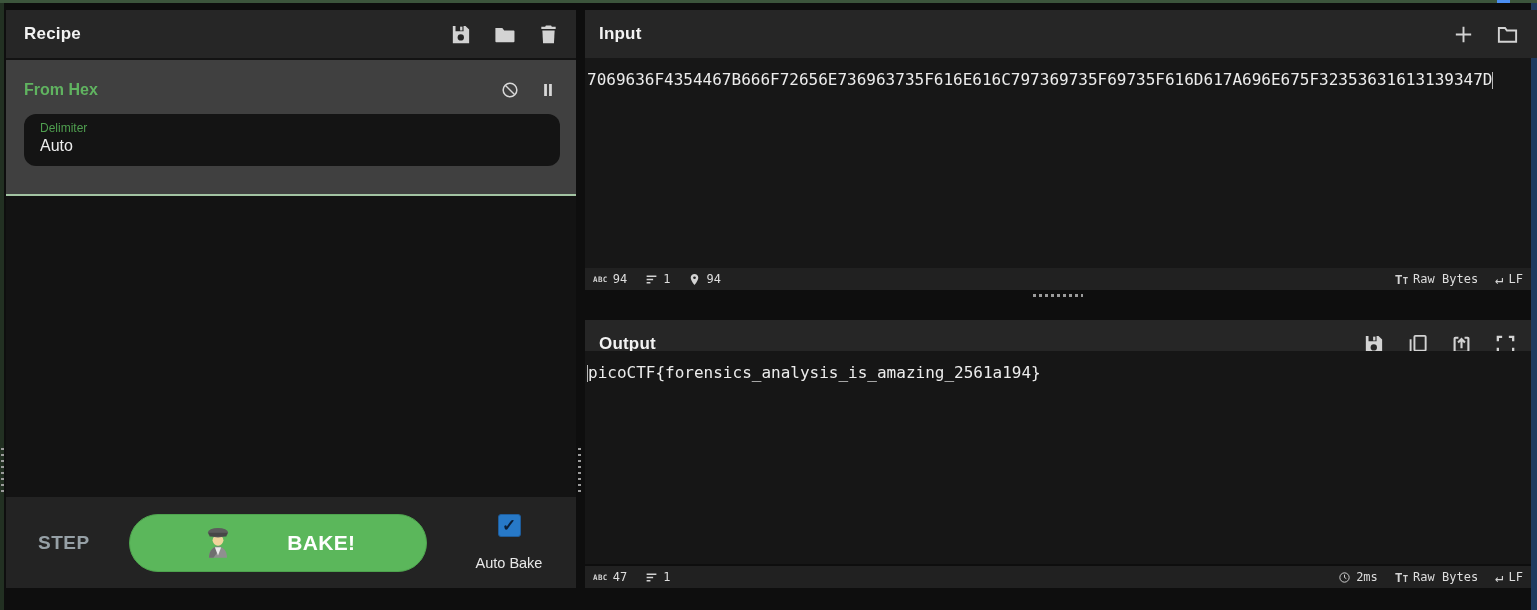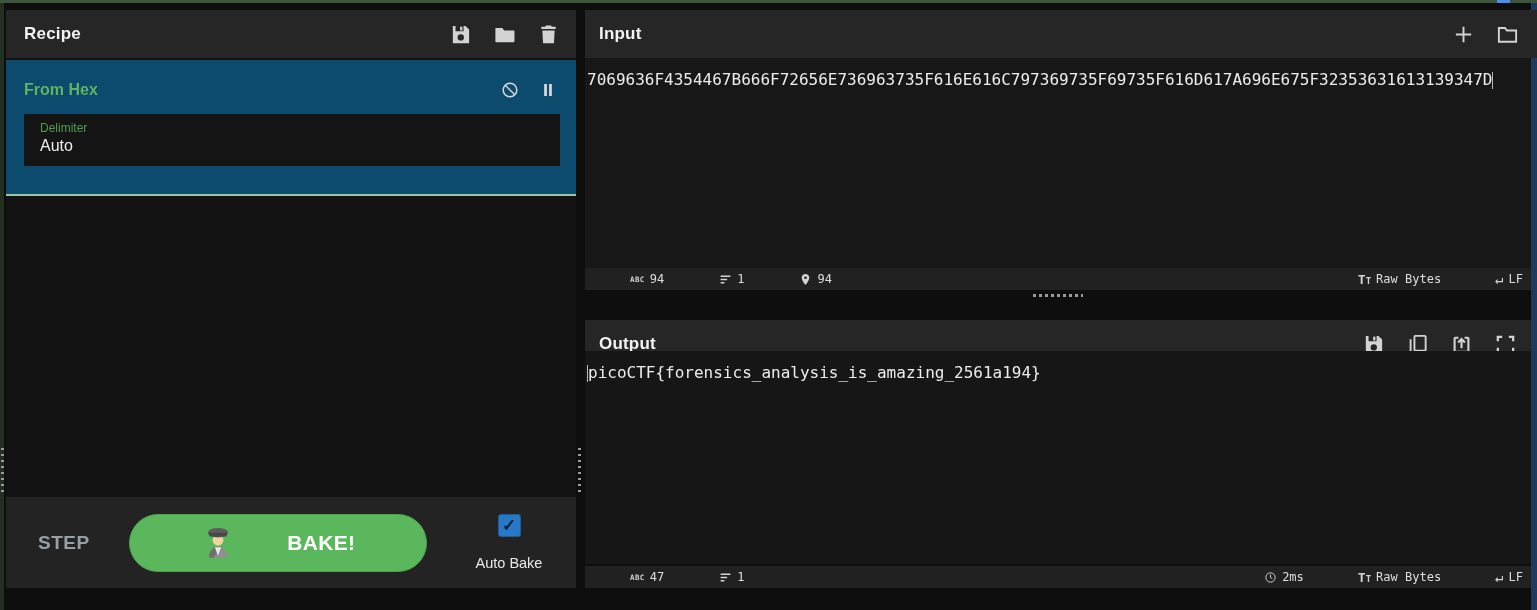--- a/index.html
+++ b/index.html
@@ -16,28 +16,28 @@
   
   .pane-header{position:absolute;height:48px;background:#262626;display:flex;align-items:center;justify-content:center;}
   .pane-title{font-size:17px;font-weight:bold;color:#f2f2f2;letter-spacing:.2px;}
   .hicons{margin-left:auto;display:flex;align-items:center;gap:21px;color:#d3d3d3;}
   .hicons .icon{width:23px;height:23px;display:inline-flex;cursor:pointer;}
   .hicons .icon svg{width:100%;height:100%;}
 
   
   .recipe-header{left:6px;top:10px;width:570px;padding:0 16px 0 18px;}
   .oplist{position:absolute;left:6px;top:58px;width:570px;height:439px;background:#131313;}
-  .op{position:absolute;left:0;top:2px;width:570px;height:136px;background:#0c4a6e;
+  .op{position:absolute;left:0;top:2px;width:570px;height:136px;background:#404040;
       border-bottom:2px solid #a3c4a3;}
   .op-title-row{display:flex;align-items:center;padding:20px 18px 0 18px;}
   .op-name{font-size:16px;font-weight:bold;color:#60b360;}
   .op-icons{margin-left:auto;display:flex;align-items:center;gap:18px;color:#d8d8d8;}
   .op-icons .icon{width:20px;height:20px;display:inline-flex;cursor:pointer;}
   .op-icons .icon svg{width:100%;height:100%;}
-  .arg-box{margin:14px 16px 0 18px;height:52px;background:#141414;border-radius:0;
+  .arg-box{margin:14px 16px 0 18px;height:52px;background:#141414;border-radius:12px;
            padding:7px 0 0 16px;cursor:text;}
   .arg-label{font-size:12px;color:#4f9e4f;}
   .arg-value{font-size:16px;color:#ededed;margin-top:2px;}
 
   .controls{position:absolute;left:6px;top:497px;width:570px;height:91px;background:#232323;
             display:flex;align-items:center;padding:0 24px 0 32px;}
   .step-btn{font-size:19px;font-weight:bold;color:#96a0a6;letter-spacing:.5px;cursor:pointer;}
   .bake-btn{margin:0 auto;width:298px;height:58px;border-radius:29px;background:#5bb75b;
             border:1px solid #4ea34e;display:flex;align-items:center;justify-content:center;
             gap:12px;cursor:pointer;}
@@ -59,21 +59,21 @@
   .caret{display:inline-block;width:1px;height:17px;background:#b8b8b8;vertical-align:text-bottom;}
 
   .io-footer{position:absolute;left:585px;width:946px;height:22px;background:#212121;
              display:flex;align-items:center;padding:0 8px 0 8px;
              font-family:"DejaVu Sans Mono",monospace;font-size:12px;color:#dedede;}
   .input-footer{top:268px;}
   .output-footer{top:566px;}
   .f-left{display:flex;align-items:center;gap:18px;}
   .f-right{margin-left:auto;display:flex;align-items:center;gap:17px;}
   .stat{display:inline-flex;align-items:center;gap:5px;cursor:pointer;}
-  .sicon{display:inline-flex;align-items:center;color:#d3d3d3;margin-left:37px;}
+  .sicon{display:inline-flex;align-items:center;color:#d3d3d3;}
   .sicon svg{width:13px;height:13px;}
   .abc{font-size:7.5px;font-weight:bold;letter-spacing:.4px;color:#d3d3d3;}
   .tt b{font-size:13px;font-weight:bold;}
   .tt small{font-size:9px;font-weight:bold;}
   .eol-g{font-size:14px;line-height:1;}
 
   
   .v-handle{position:absolute;width:3px;height:46px;
             background:repeating-linear-gradient(to bottom,#9b9b9b 0 2px,transparent 2px 6px);cursor:col-resize;}
   .h-handle{position:absolute;height:3px;width:50px;

